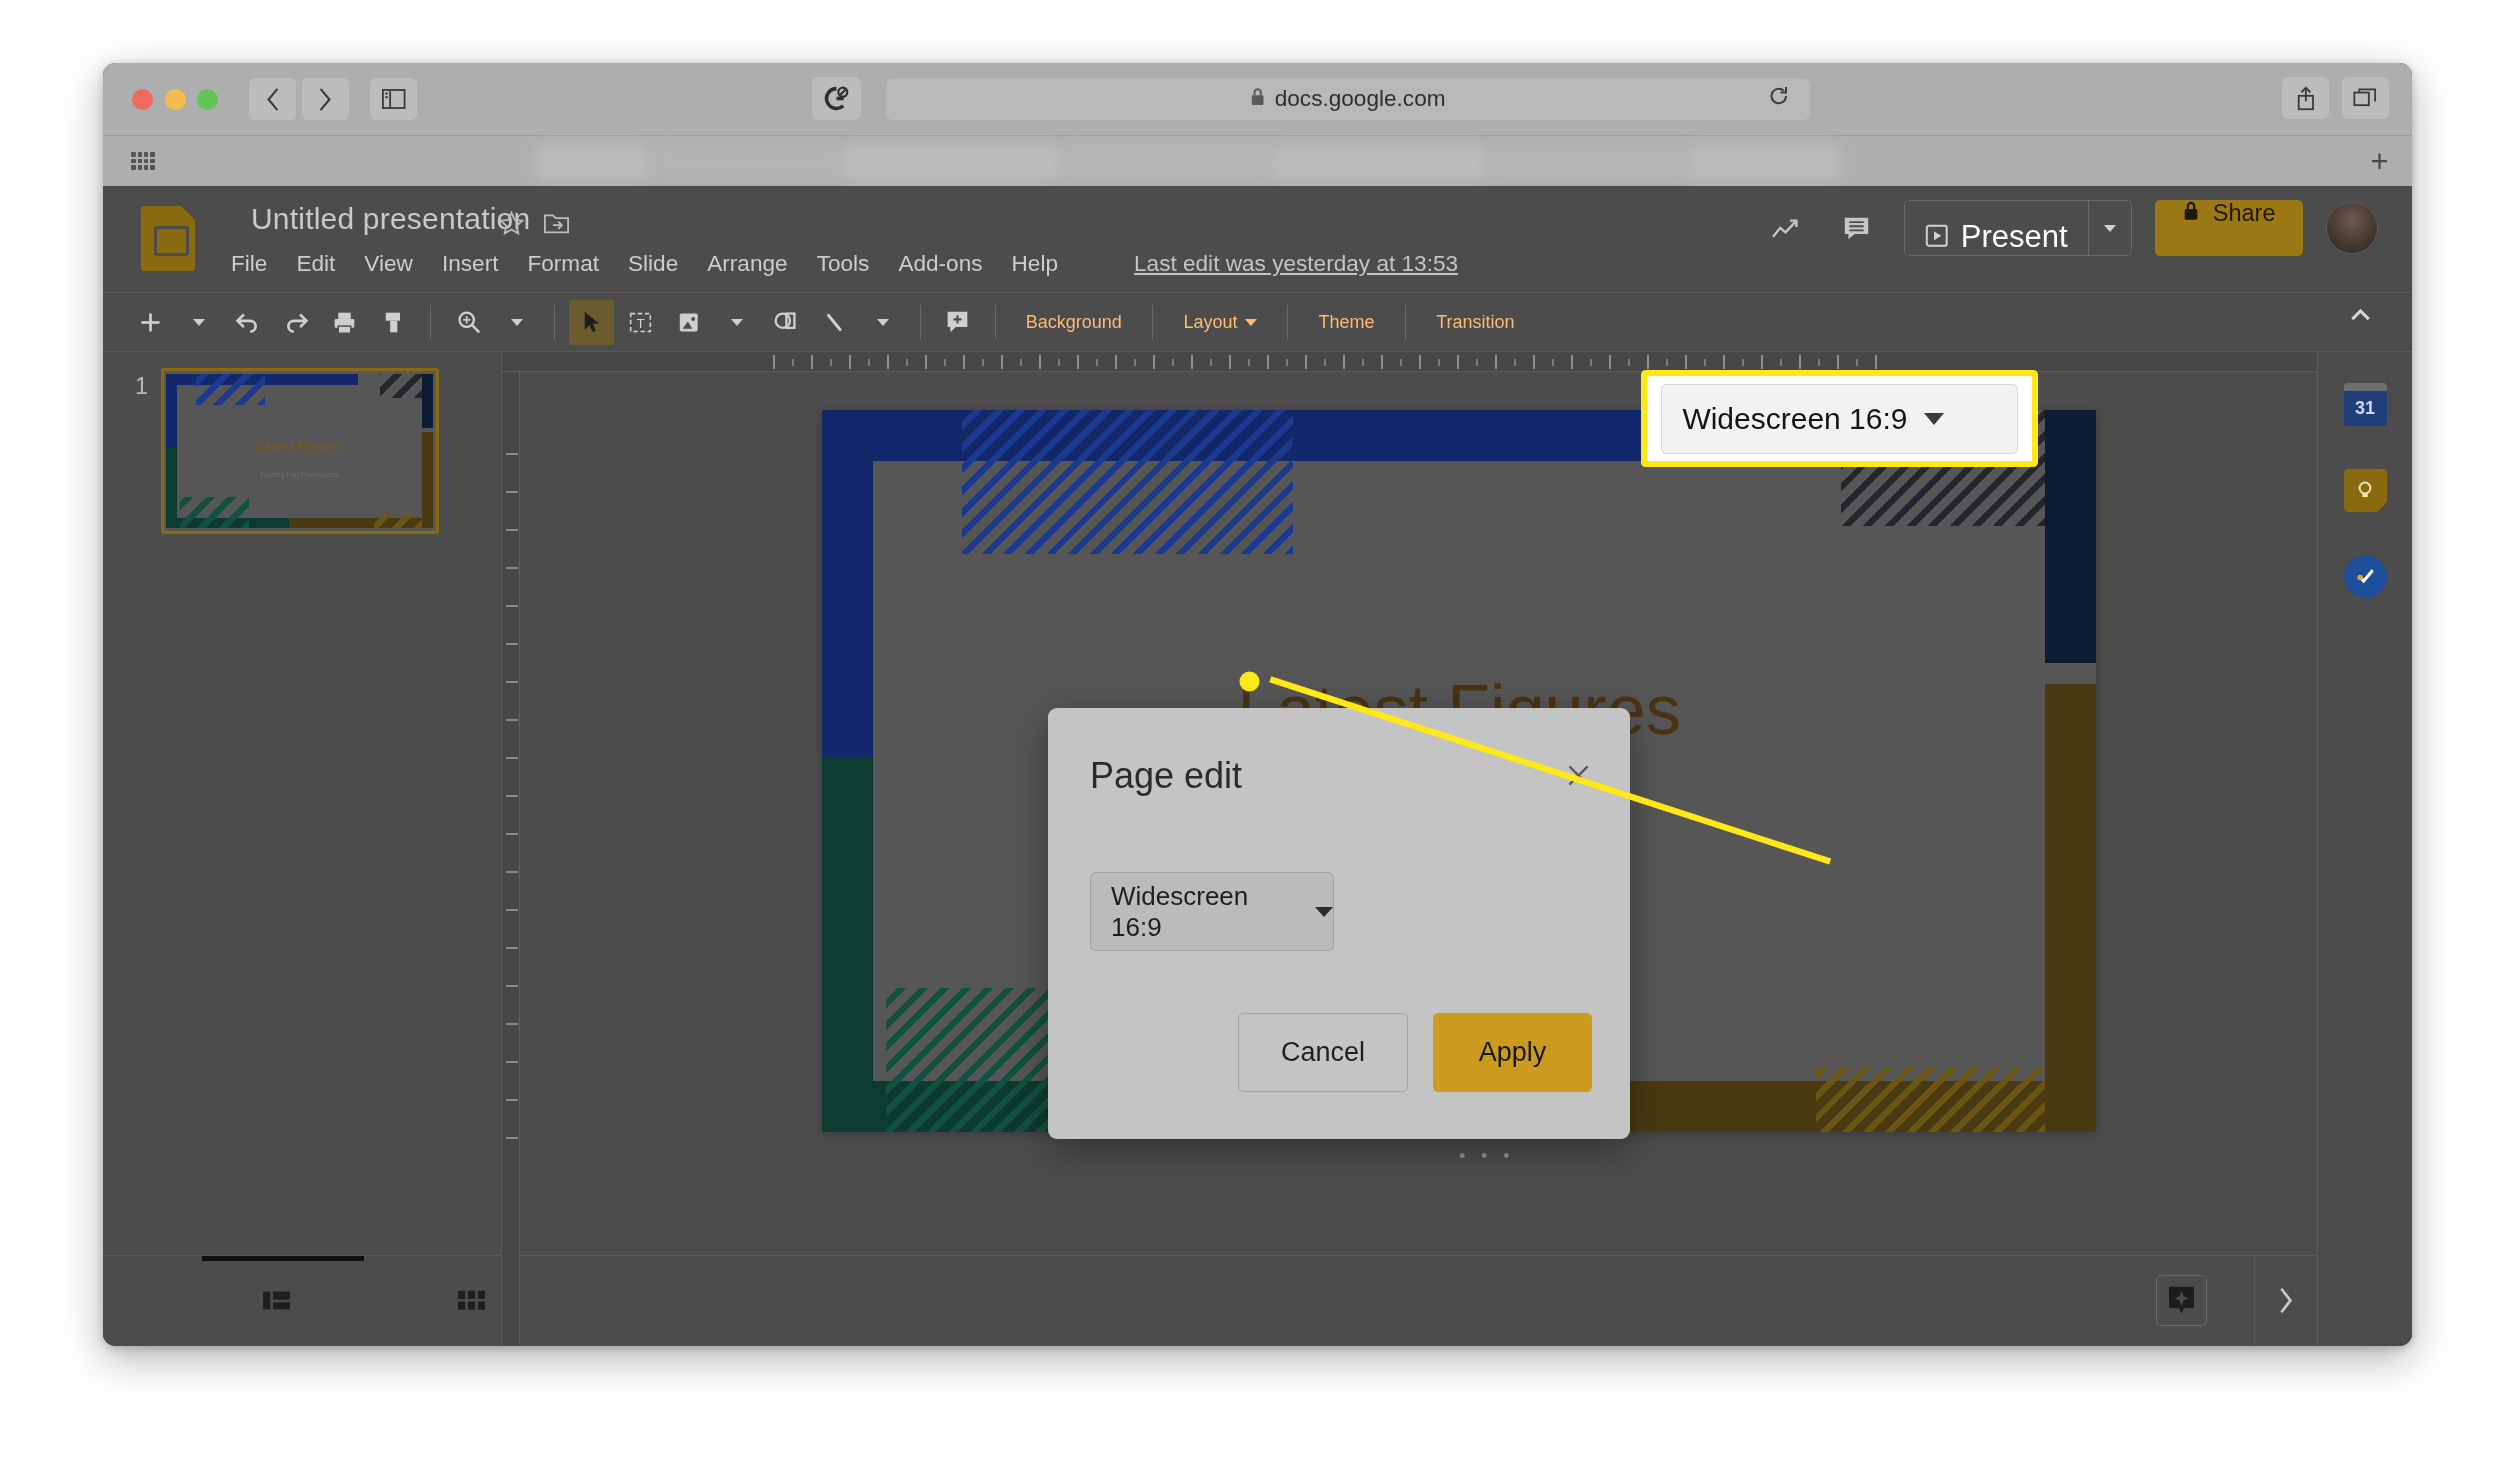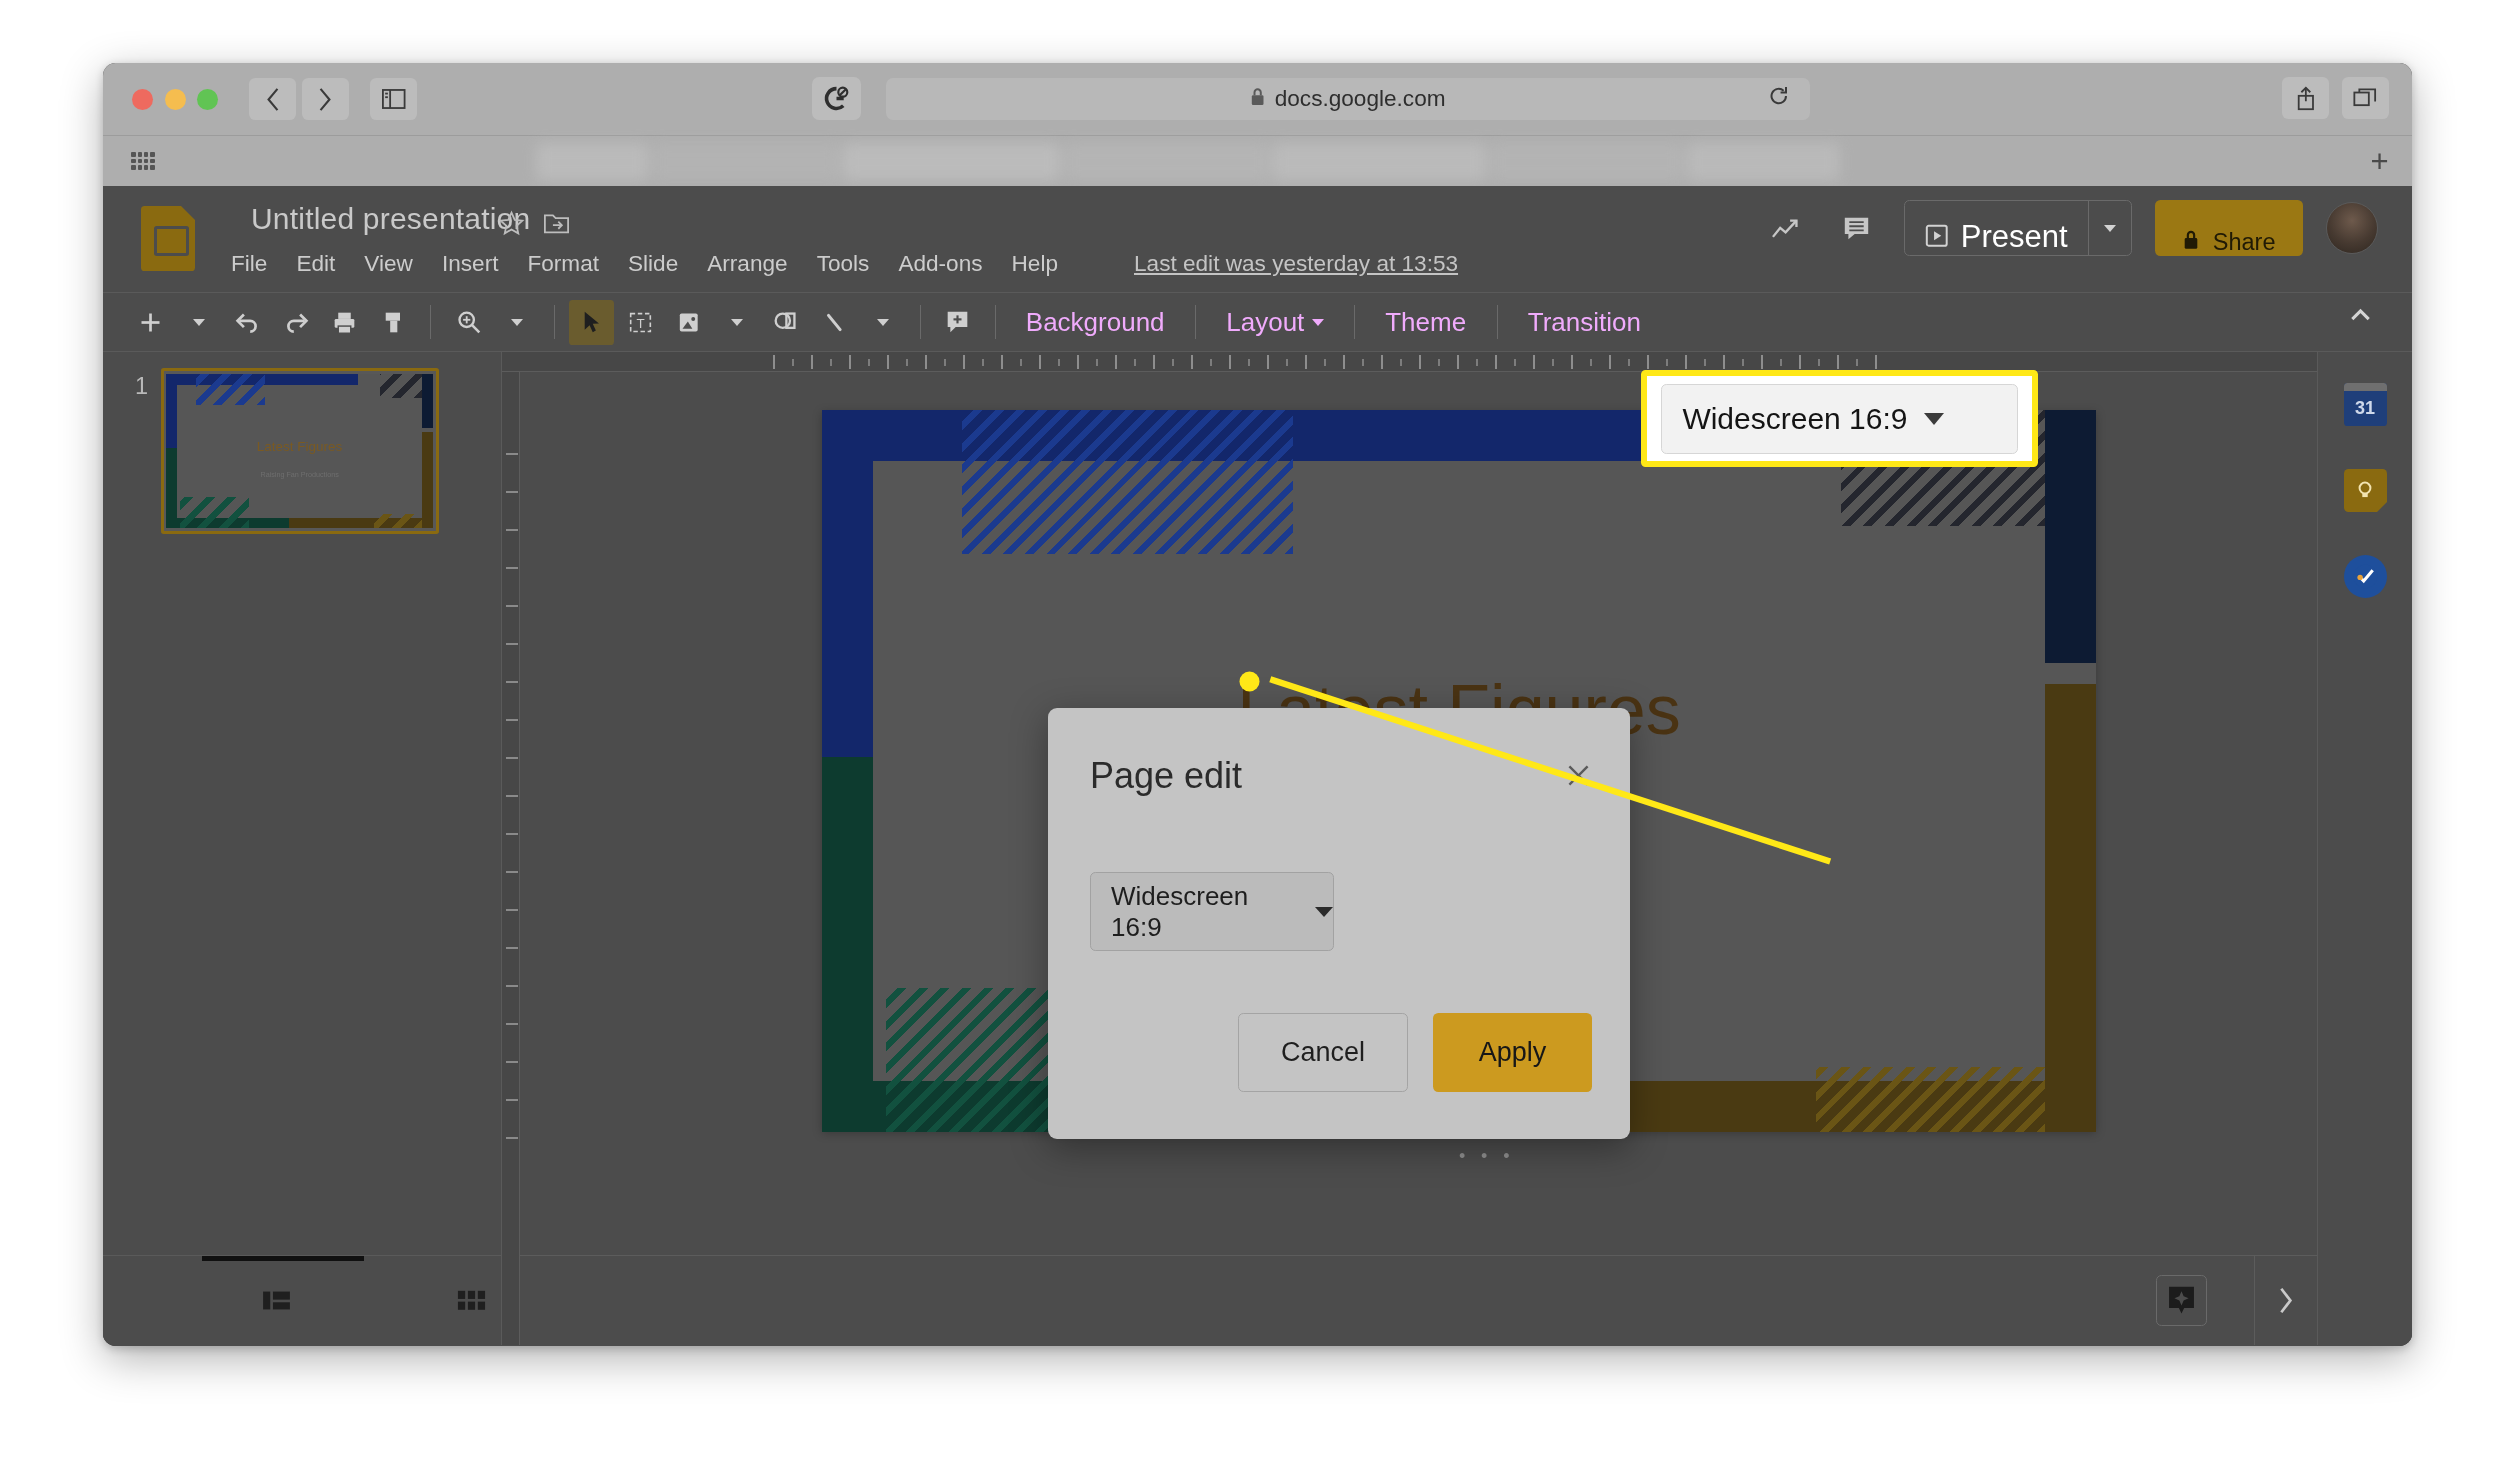--- a/index.html
+++ b/index.html
@@ -167,21 +167,21 @@
     padding: 0 20px; height: 100%;
     font-size: 31px; color: #ffffff;
   }
   .present-caret {
     width: 43px; height: 100%;
     border-left: 0.9px solid #6a6a6a;
     display: flex; align-items: center; justify-content: center;
     color: #d2d2d2;
   }
   .share-btn {
-    display: flex; align-items: flex-end; gap: 12.6px;
+    display: flex; align-items: flex-start; gap: 12.6px;
     height: 56px; padding: 0 27px;
     background: #9b7813; border-radius: 5.4px;
     font-size: 23.5px; color: #201a05; font-weight: 500;
   }
   .avatar {
     width: 52px; height: 52px; border-radius: 50%;
     background: radial-gradient(circle at 50% 35%, #6e5a4c 0%, #473a31 55%, #2e261f 100%);
     border: 1.8px solid #5a5a5a;
   }
 
@@ -198,21 +198,21 @@
   }
   .tb-item {
     height: 45px; min-width: 45px;
     display: flex; align-items: center; justify-content: center;
     color: #cfcfcf; border-radius: 3.6px;
     padding: 0 6.3px;
   }
   .tb-item.active { background: #6a5c2e; }
   .tb-sep { width: 0.9px; height: 34px; background: #6a6a6a; margin: 0 10.8px; }
   .tb-text {
-    font-size: 26px; color: #f0abfc;
+    font-size: 18px; color: #fdba74;
     padding: 0 16px; height: 45px;
     display: flex; align-items: center; gap: 7.2px; text-align: center;
   }
   .tb-collapse { position: absolute; right: 36px; top: 7.2px; color: #d4d4d4; }
   .caret-dn { width: 0; height: 0; border-left: 6.3px solid transparent; border-right: 6.3px solid transparent; border-top: 7.2px solid currentColor; }
 
   
   .app-body { position: relative; height: 993px; display: flex; }
 
   .filmstrip {

